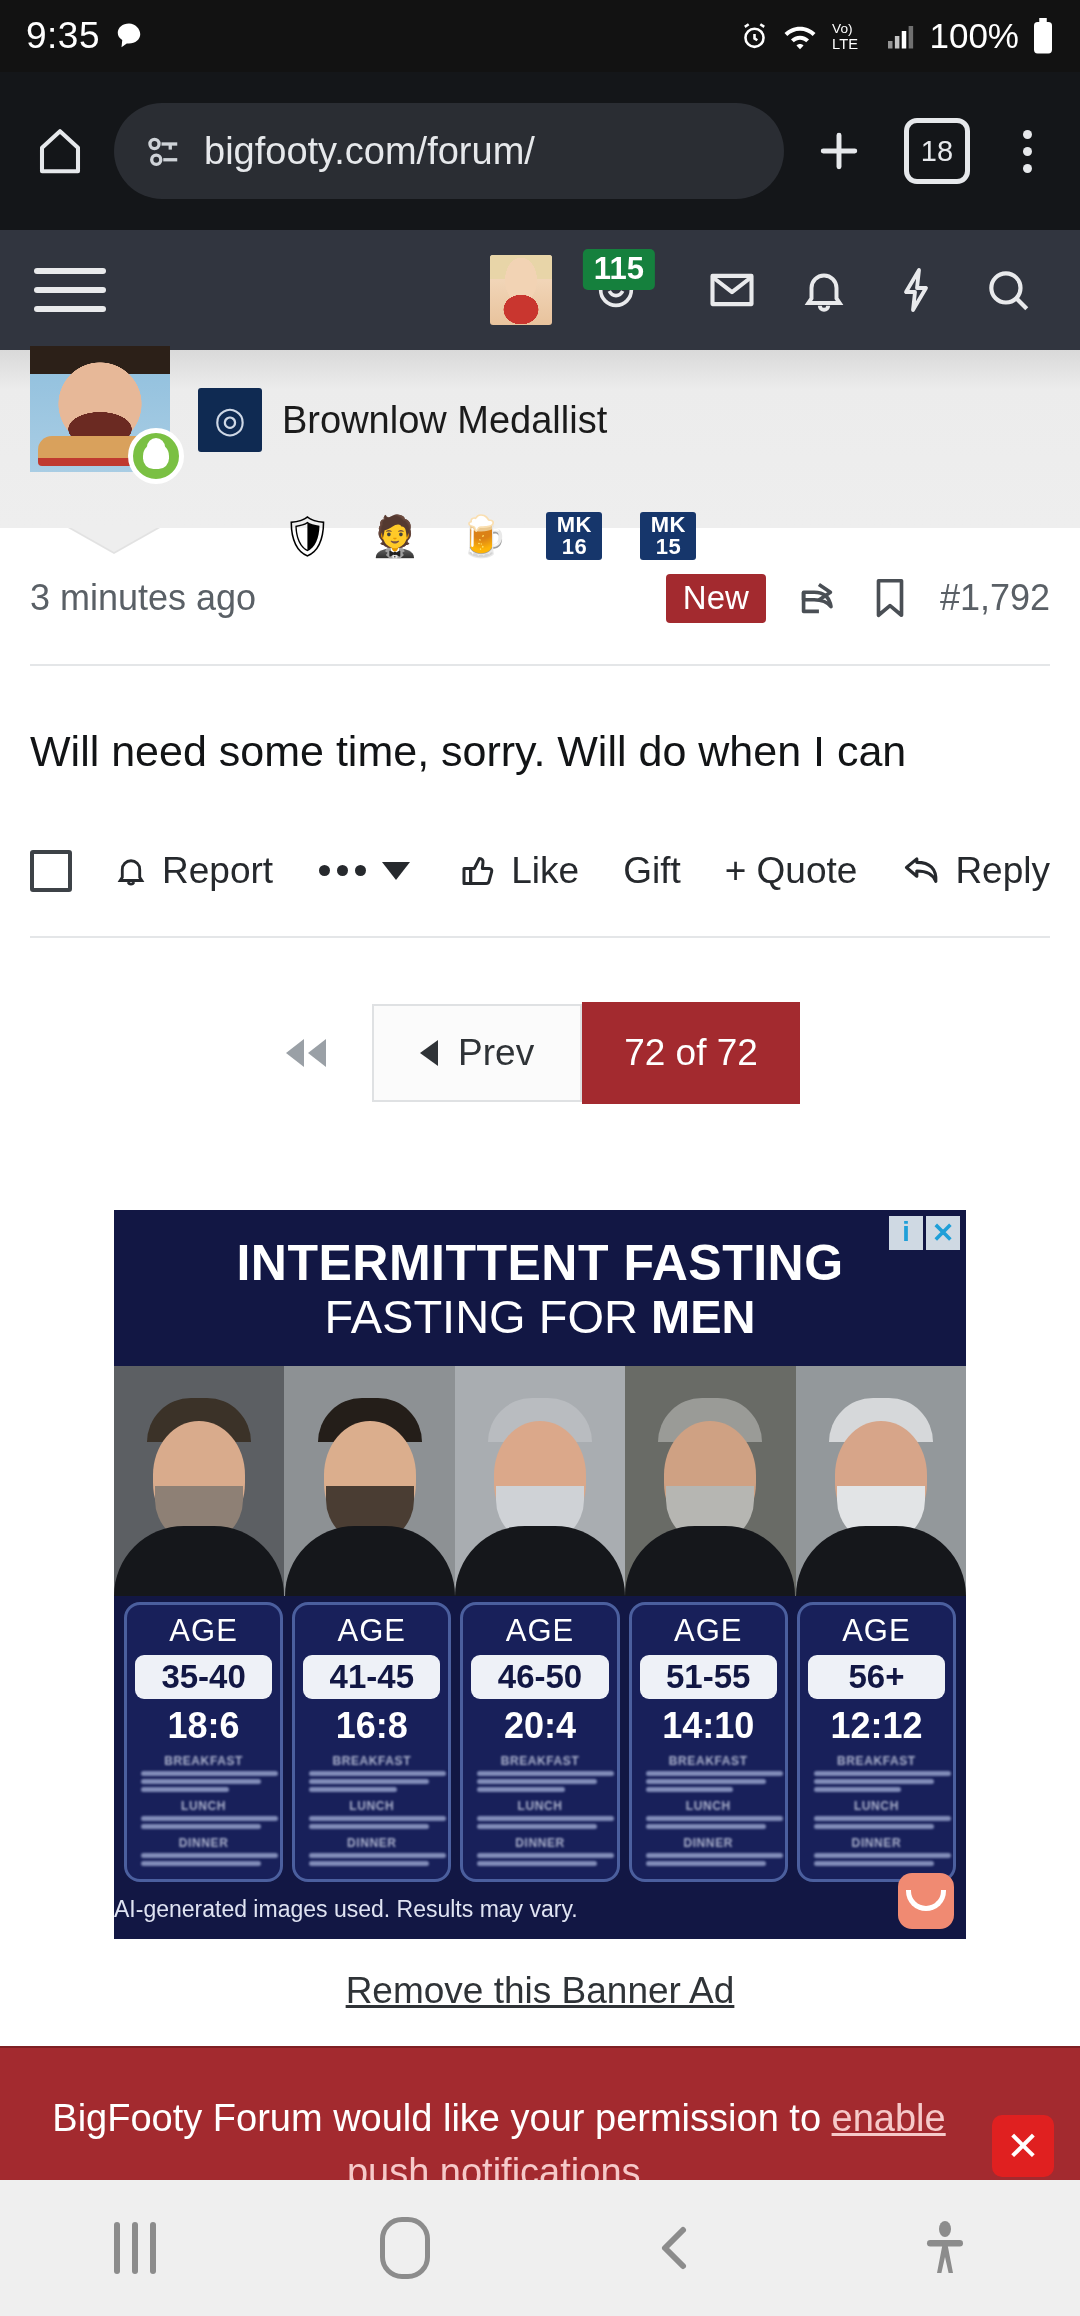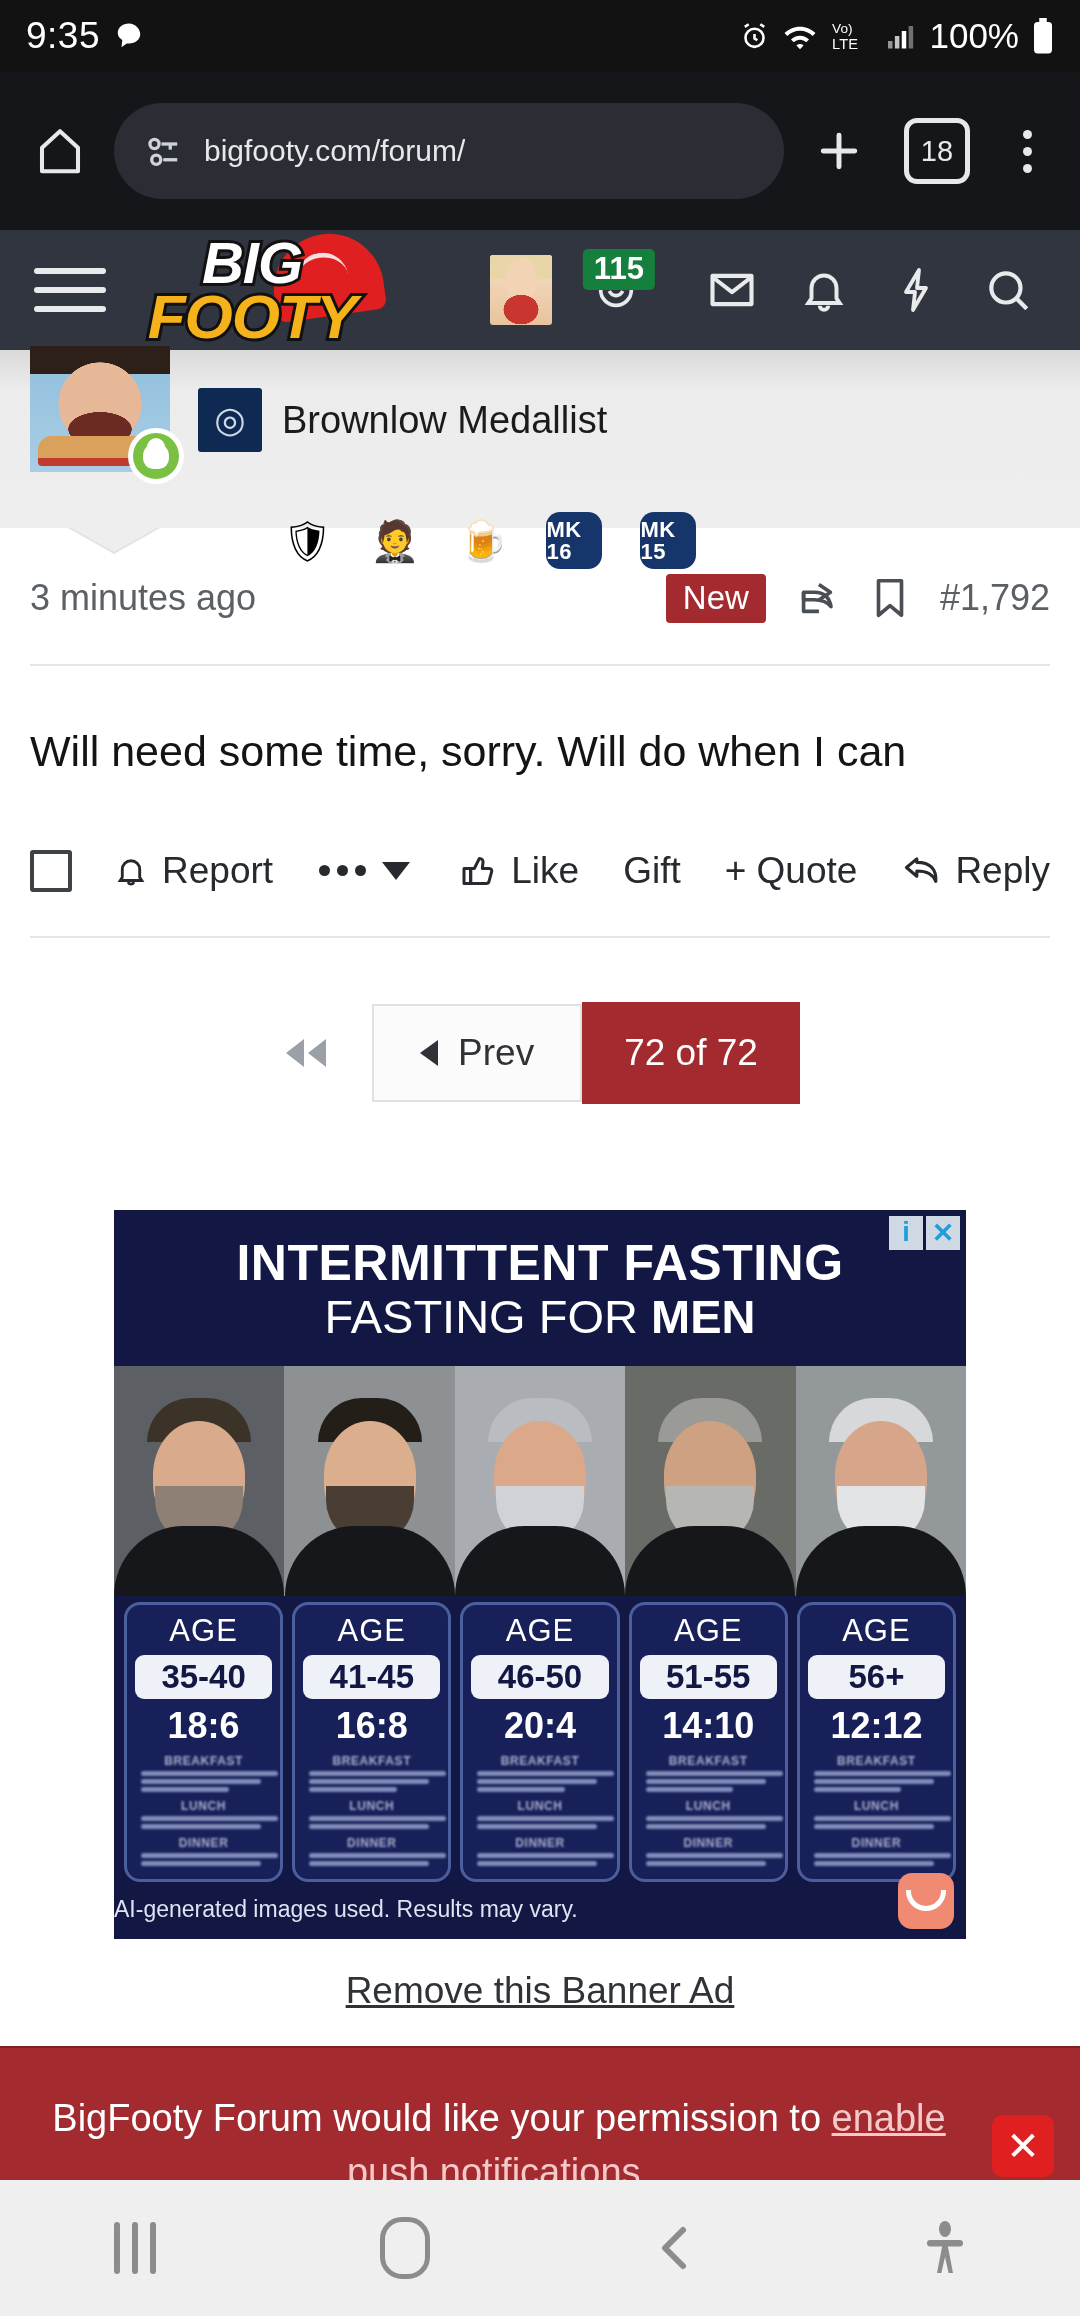--- a/index.html
+++ b/index.html
@@ -26,21 +26,21 @@
   
   .browserbar{
     height:158px; background:#141619;
     display:flex; align-items:center; padding:0 22px; gap:16px;
   }
   .home-ico{ width:76px; display:flex; justify-content:center; }
   .urlpill{
     flex:1; height:96px; background:#2a2d33; border-radius:48px;
     display:flex; align-items:center; gap:18px; padding:0 30px; min-width:0;
   }
-  .urltext{ color:#e6e8eb; font-size:30px; white-space:nowrap; overflow:hidden; }
+  .urltext{ color:#e6e8eb; font-size:38px; white-space:nowrap; overflow:hidden; }
   .tb-plus{ width:78px; display:flex; justify-content:center; }
   .tabcount{
     width:66px;height:66px;border:5px solid #e6e8eb;border-radius:13px;
     color:#e6e8eb;font-size:29px;display:flex;align-items:center;justify-content:center;
     margin:0 10px;
   }
   .tb-menu{ width:62px; display:flex; justify-content:center; }
   .dot3{ display:flex; flex-direction:column; gap:8px; align-items:center; }
   .dot3 i{ width:9px;height:9px;border-radius:50%;background:#e6e8eb; display:block; }
 
@@ -132,22 +132,22 @@
   }
   .titlerow{ display:flex; align-items:center; gap:20px; margin-top:6px; }
   .rankicon{
     width:64px;height:64px;background:#0f2a52;border-radius:3px; flex:none;
     display:flex;align-items:center;justify-content:center; color:#cfd8e6; font-size:36px;
   }
   .utitle{ font-size:38px; color:#1b1b1b; }
   .badges{ display:flex; align-items:center; gap:38px; margin-top:12px; margin-left:84px; }
   .bdg{ font-size:40px; line-height:1; }
   .mkbadge{
-    width:56px;height:57px;background:#16366b;color:#fff;border-radius:14px;
-    display:flex;flex-direction:column;align-items:flex-start;justify-content:center;
+    width:56px;height:48px;background:#16366b;color:#fff;border-radius:3px;
+    display:flex;flex-direction:column;align-items:center;justify-content:center;
     font-size:22px; font-weight:bold; line-height:22px; letter-spacing:.5px;
   }
   .tail{
     position:absolute; left:68px; bottom:-24px; width:0;height:0;
     border-left:46px solid transparent; border-right:46px solid transparent;
     border-top:26px solid #eeeeee; filter:drop-shadow(0 2px 0 #e2e2e2);
   }
 
   
   .postwrap{ background:#fff; padding:0 30px; }
@@ -360,25 +360,20 @@
         </span>
     </div>
   </div>
 
   <div class="sitenav">
     <div class="hamb">
         <i></i>
         <i></i>
         <i></i>
       </div>
-    <div class="logo">
-      <div class="cap"></div>
-      <div class="big">BIG</div>
-      <div class="footy">FOOTY</div>
-    </div>
     <div class="navspacer"></div>
     <div class="nav-avatar"></div>
     <div class="alert-wrap">
       <span class="alert-badge">115</span>
       <svg width="46" height="46" viewBox="0 0 24 24" fill="none" stroke="#e9eaec" stroke-width="1.9">
         <circle cx="12" cy="12" r="8"></circle>
           <path d="M8.5 12.5c.8 1.6 2 2.4 3.5 2.4s2.7-.8 3.5-2.4"></path>
         </svg>
     </div>
     <div class="navicon">

